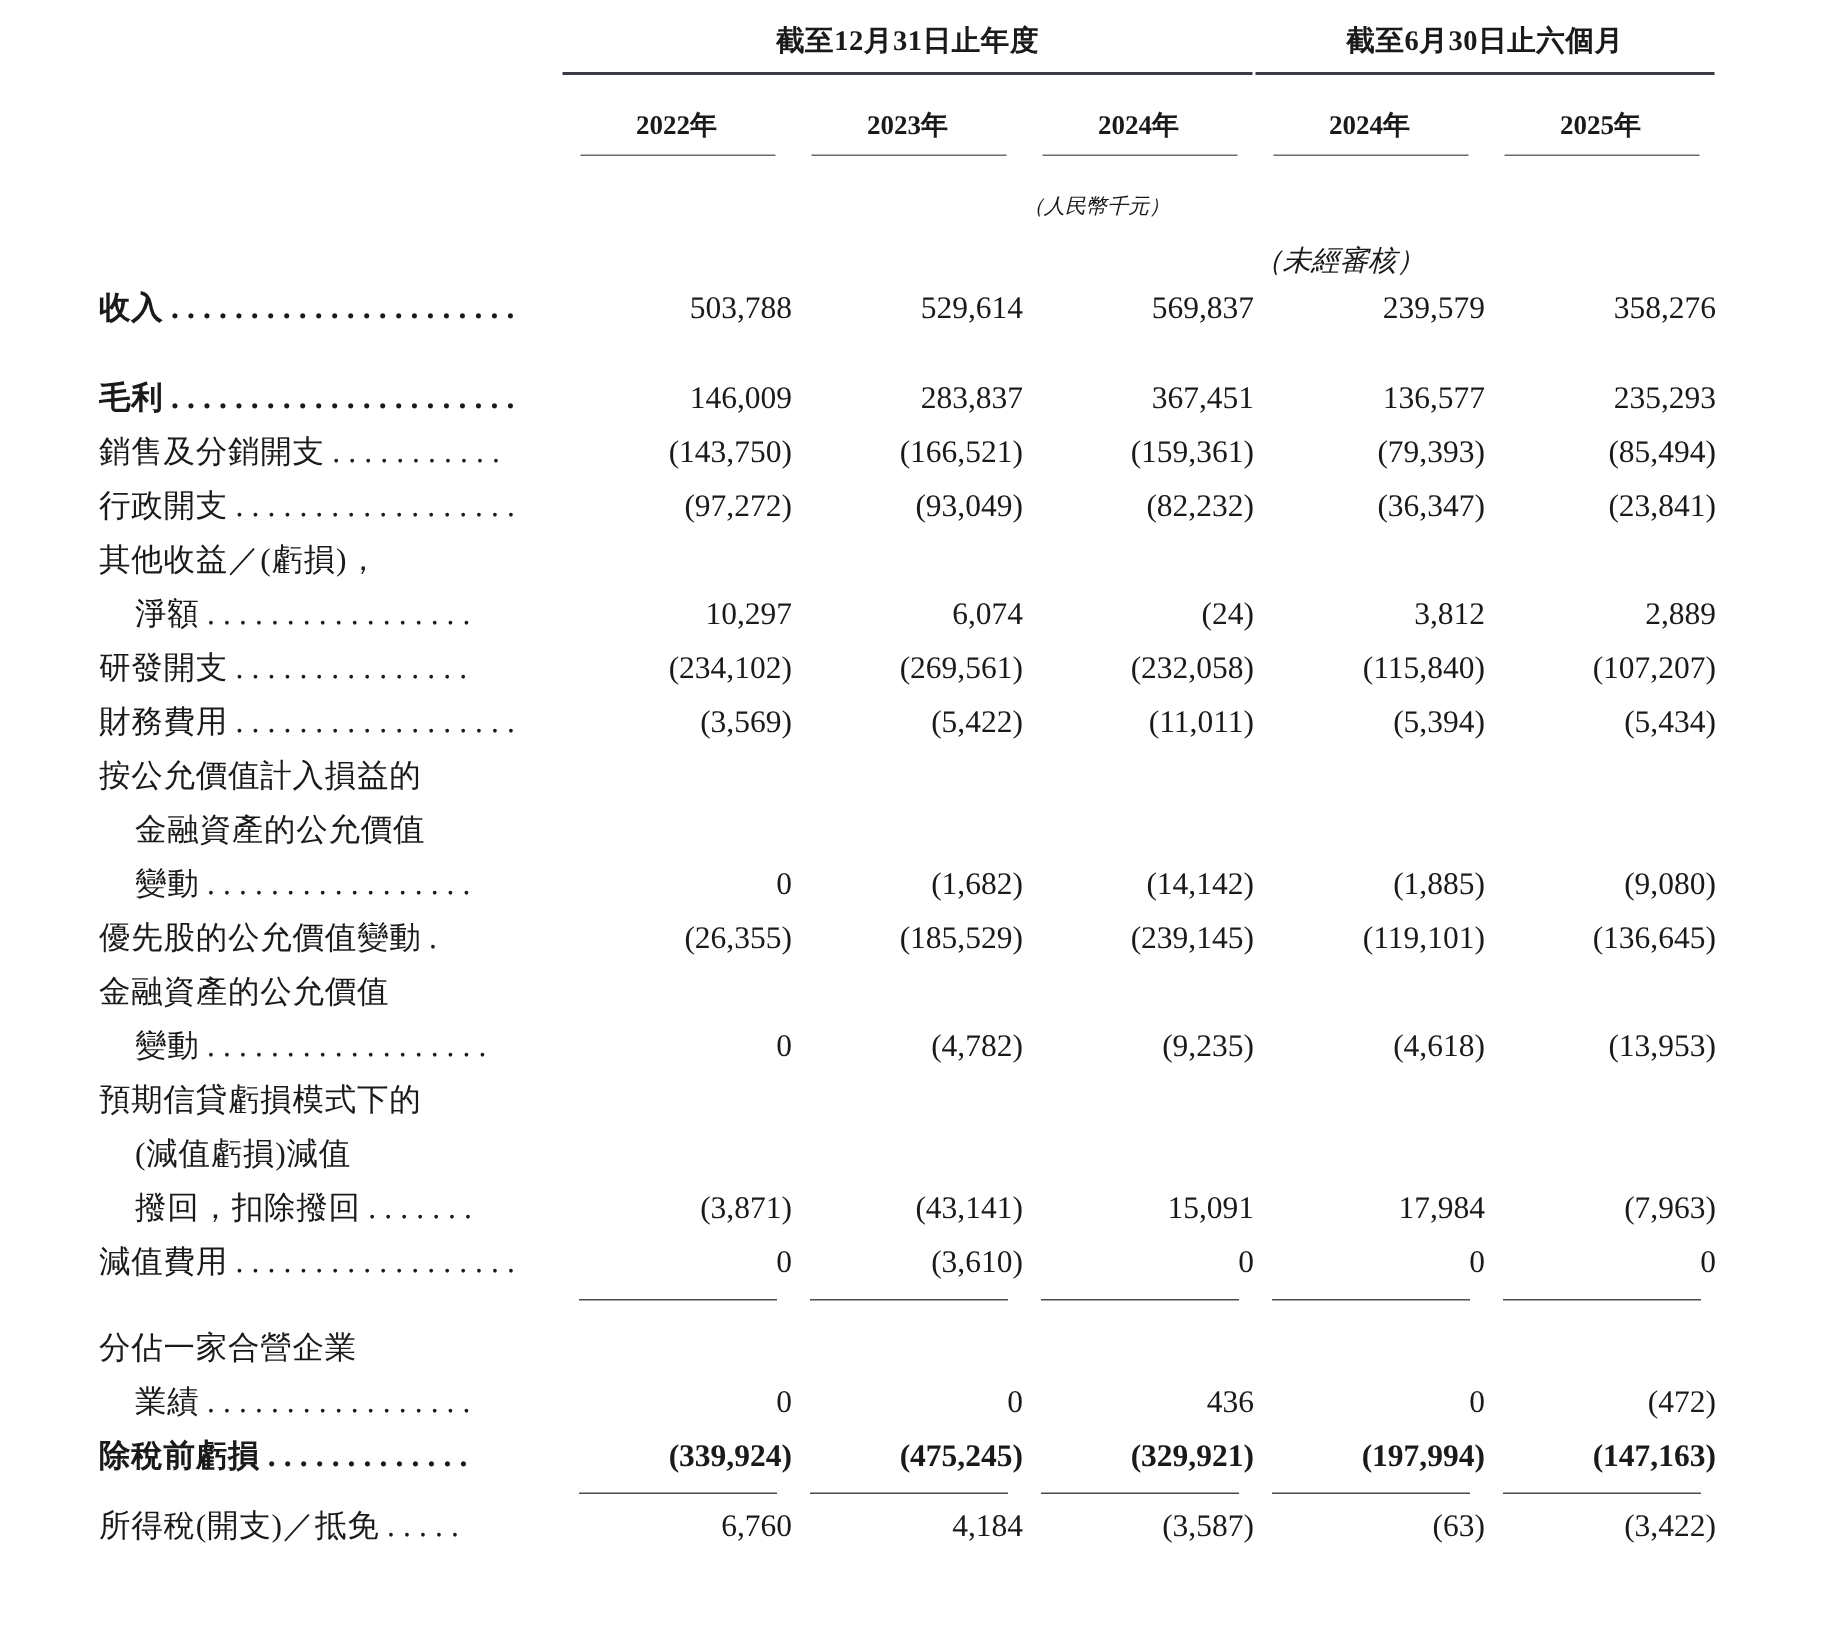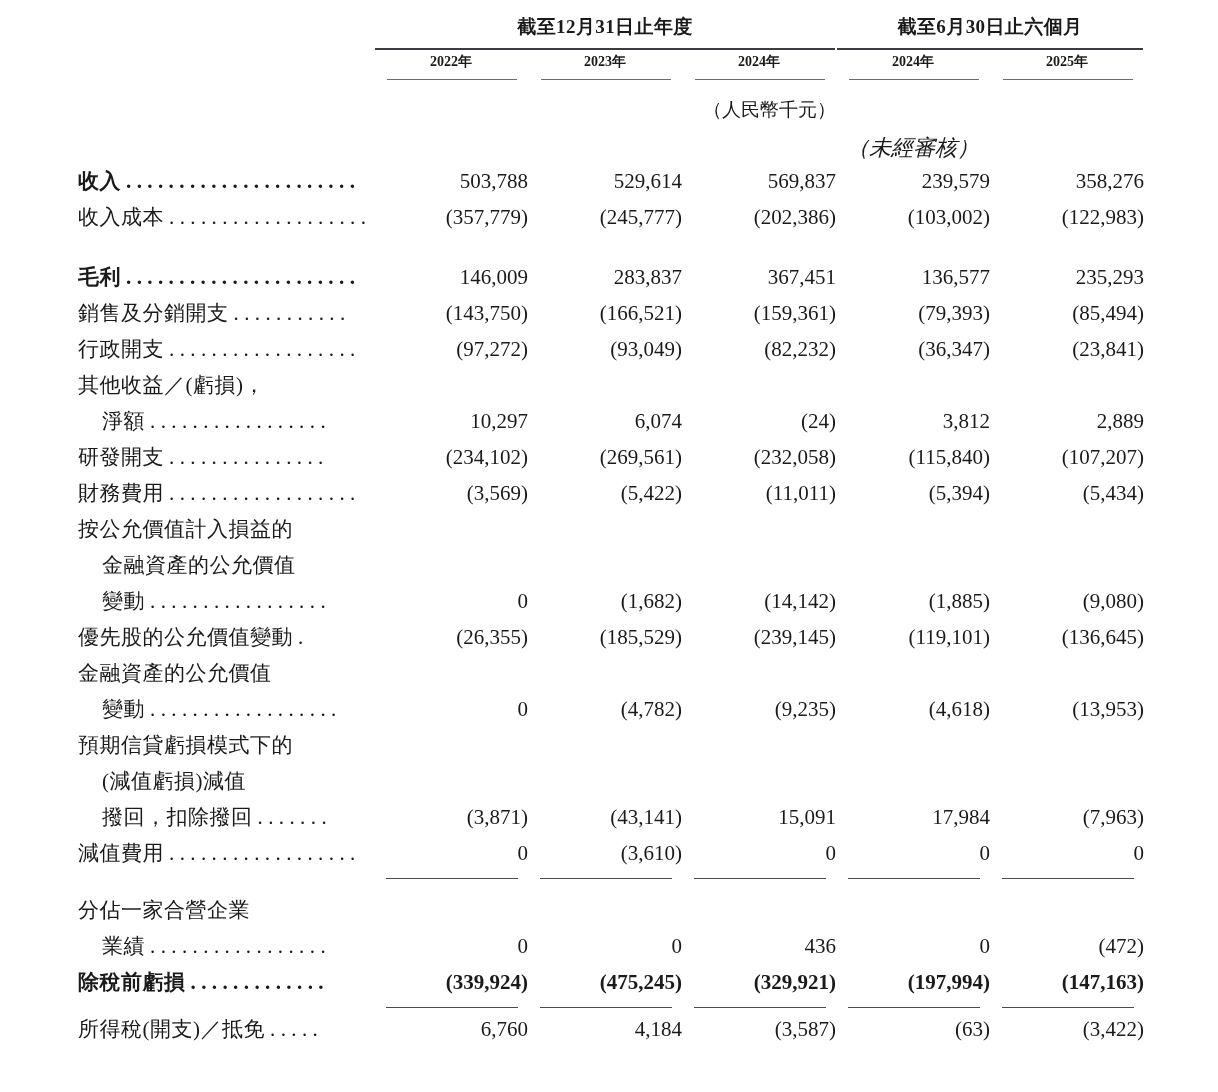--- a/index.html
+++ b/index.html
@@ -51,51 +51,51 @@
   .grp-rule .rule {
     height: 1.6px;
     background: #3b3b44;
     width: 100%;
   }
   .grp-gap { padding: 0; }
 
   .yr {
     text-align: center;
     font-weight: bold;
-    font-size: 14px;
-    padding: 2px 0 7px 0;
+    font-size: 18px;
+    padding: 20px 0 7px 0;
     white-space: nowrap;
   }
   .yr-rule { height: 0; padding: 0; }
   .yr-rule .rule {
     height: 1.5px;
     background: #6b6b72;
     margin: 0 10px 0 12px;
   }
 
   .unit-row td {
     padding: 0;
     height: 42px;
     vertical-align: bottom;
   }
   .unit {
-    font-size: 19px;
-    text-align: right;
+    font-style: italic;
+    font-size: 14px;
+    text-align: left;
     white-space: nowrap;
     padding-bottom: 4px;
   }
   .unaudited-row td {
     padding: 0;
     height: 40px;
     vertical-align: bottom;
   }
   .unaudited {
     font-style: italic;
-    font-size: 22px;
-    text-align: center;
+    font-size: 19px;
     white-space: nowrap;
     padding-bottom: 2px;
   }
 
   
   tr.data td { padding: 0; }
 
   .lbl {
     font-size: 21px;
     line-height: 36px;
@@ -105,21 +105,20 @@
     padding-right: 2px;
   }
   .lbl .txt { letter-spacing: 0.5px; }
   .lbl.bold { font-weight: bold; }
   .lbl .cont { display: inline-block; width: 24px; }
 
   .lbl .row-inner {
     display: flex;
     align-items: flex-end;
     width: 100%;
-    margin-left: 12px;
   }
   .lbl .dots {
     flex: 1 1 auto;
     overflow: hidden;
     white-space: nowrap;
     letter-spacing: 5.4px;
     font-size: 21px;
     color: #1a1a1a;
     margin-left: 5px;
     margin-right: 0;
@@ -229,33 +228,20 @@
               <span class="dots">......................</span>
             </div>
       </td>
       <td class="num">503,788</td>
       <td class="num">529,614</td>
       <td class="num">569,837</td>
       <td class="num">239,579</td>
       <td class="num">358,276</td>
     </tr>
 
-    <tr class="data">
-      <td class="lbl">
-        <div class="row-inner">
-              <span class="txt">收入成本</span>
-              <span class="dots">...................</span>
-            </div>
-      </td>
-      <td class="num">(357,779)</td>
-      <td class="num">(245,777)</td>
-      <td class="num">(202,386)</td>
-      <td class="num">(103,002)</td>
-      <td class="num">(122,983)</td>
-    </tr>
 
     <tr class="spacer-row">
           <td colspan="6"></td>
         </tr>
 
     <tr class="data">
       <td class="lbl bold">
         <div class="row-inner">
               <span class="txt">毛利</span>
               <span class="dots">......................</span>

